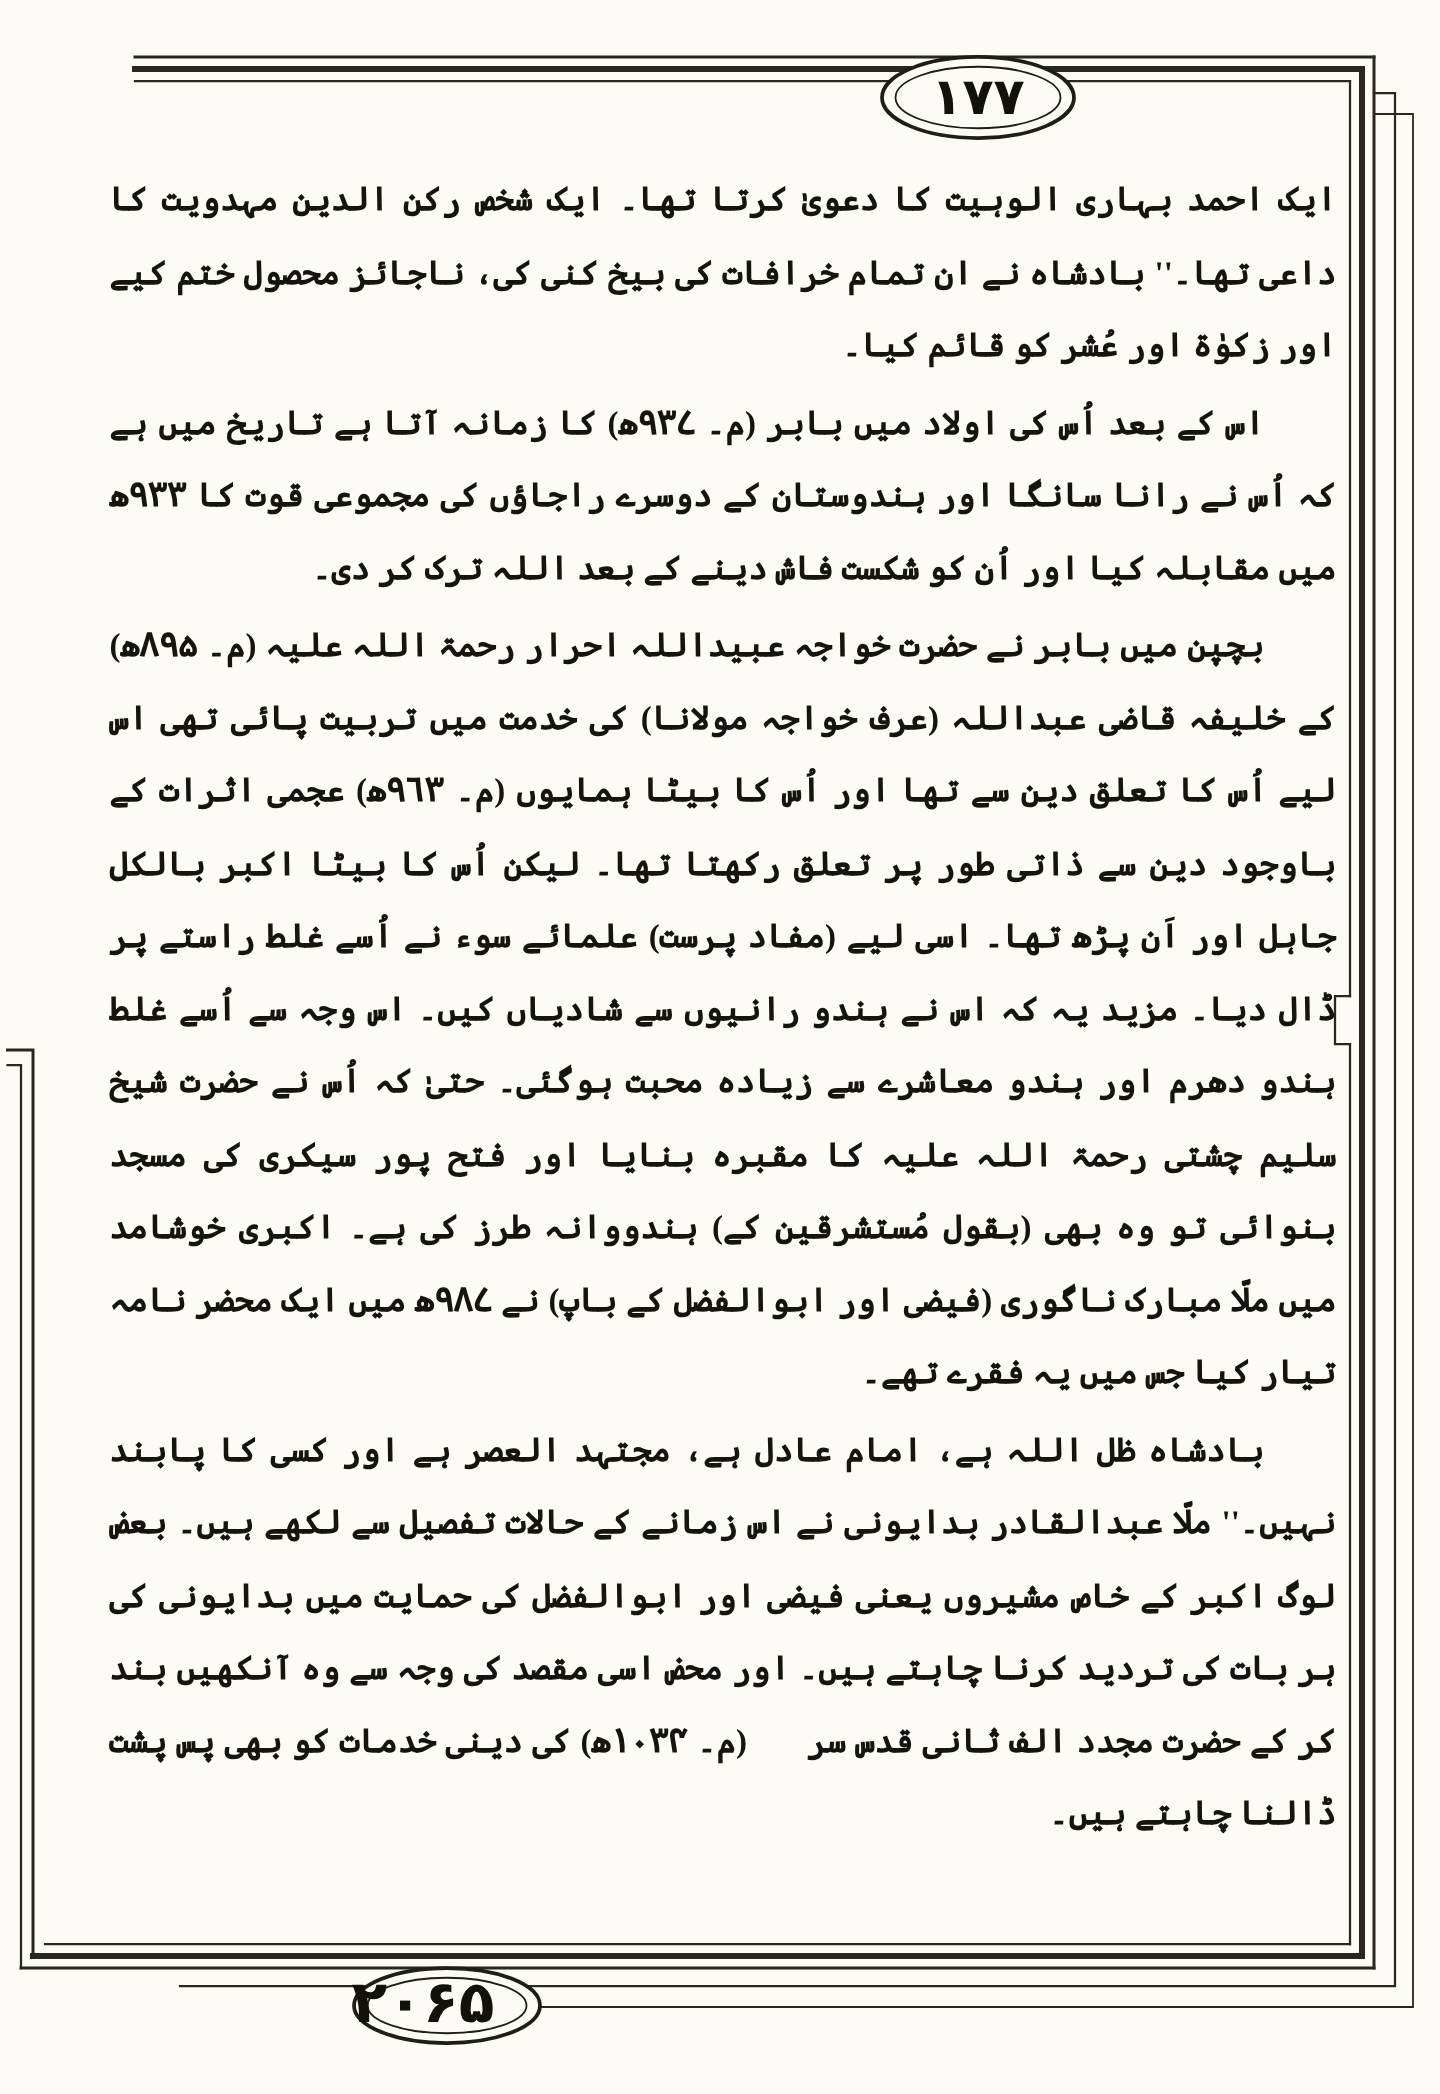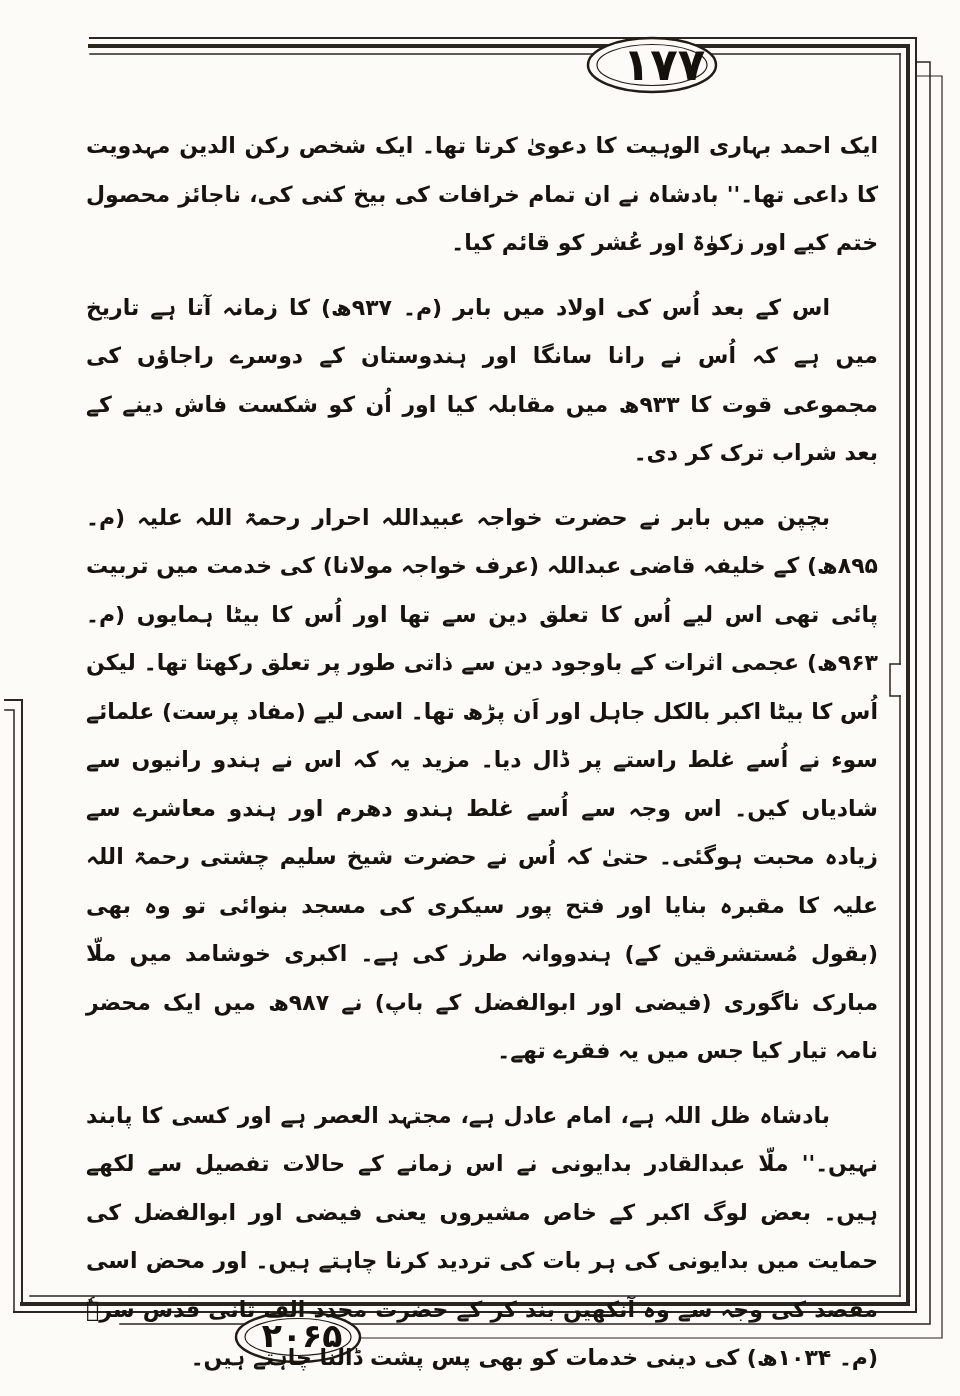--- a/index.html
+++ b/index.html
@@ -28,49 +28,50 @@
     width: 824px;
     direction: rtl;
     unicode-bidi: embed;
     text-align: justify;
     font-size: 22px;
     line-height: 48.5px;
     font-weight: 600;
     letter-spacing: 0.2px;
   }
   .text-block p {
-    margin: 16px;
+    margin: 3px;
     padding: 0;
+    font-family: Liberation Serif, serif;
   }
   .text-block p.indent {
     text-indent: 48px;
   }
   .cartouche-num {
     position: absolute;
     direction: rtl;
     text-align: center;
     color: #14100b;
     font-weight: 700;
     font-family: "DejaVu Sans", sans-serif;
   }
   .num-top {
-    left: 600px;
+    left: 588px;
     top: 44px;
     width: 128px;
     height: 42px;
     line-height: 42px;
-    font-size: 45px;
+    font-size: 34px;
   }
   .num-bottom {
-    left: 240px;
+    left: 220px;
     top: 1316px;
     width: 124px;
     height: 40px;
     line-height: 40px;
-    font-size: 33px;
+    font-size: 39px;
   }
 </style>
 </head>
 <body>
 
 <svg class="frame-svg" viewBox="0 0 960 1396" aria-hidden="true">
   <g stroke="#2b2620" fill="none" stroke-linecap="square">
 
     <line x1="90" y1="38" x2="916" y2="38" stroke-width="2"></line>
     <line x1="90" y1="46" x2="908" y2="46" stroke-width="4"></line>
@@ -104,17 +105,17 @@
     <ellipse cx="298" cy="1337" rx="53" ry="18.5" fill="none" stroke="#211c16" stroke-width="1.2"></ellipse>
   </g>
 </svg>
 
 <div class="cartouche-num num-top">۱۷۷</div>
 
 <div class="cartouche-num num-bottom">۲۰۶۵</div>
 
 <main class="text-block" dir="rtl">
   <p>ایک احمد بہاری الوہیت کا دعویٰ کرتا تھا۔ ایک شخص رکن الدین مہدویت کا داعی تھا۔'' بادشاہ نے ان تمام خرافات کی بیخ کنی کی، ناجائز محصول ختم کیے اور زکوٰۃ اور عُشر کو قائم کیا۔</p>
-  <p class="indent">اس کے بعد اُس کی اولاد میں بابر (م۔ ۹۳۷ھ) کا زمانہ آتا ہے تاریخ میں ہے کہ اُس نے رانا سانگا اور ہندوستان کے دوسرے راجاؤں کی مجموعی قوت کا ۹۳۳ھ میں مقابلہ کیا اور اُن کو شکست فاش دینے کے بعد شراب ترک کر دی۔</p>
+  <p class="indent">اس کے بعد اُس کی اولاد میں بابر (م۔ ۹۳۷ھ) کا زمانہ آتا ہے تاریخ میں ہے کہ اُس نے رانا سانگا اور ہندوستان کے دوسرے راجاؤں کی مجموعی قوت کا ۹۳۳ھ میں مقابلہ کیا اور اُن کو شکست فاش دینے کے بعد اللہ ترک کر دی۔</p>
   <p class="indent">بچپن میں بابر نے حضرت خواجہ عبیداللہ احرار رحمۃ اللہ علیہ (م۔ ۸۹۵ھ) کے خلیفہ قاضی عبداللہ (عرف خواجہ مولانا) کی خدمت میں تربیت پائی تھی اس لیے اُس کا تعلق دین سے تھا اور اُس کا بیٹا ہمایوں (م۔ ۹۶۳ھ) عجمی اثرات کے باوجود دین سے ذاتی طور پر تعلق رکھتا تھا۔ لیکن اُس کا بیٹا اکبر بالکل جاہل اور اَن پڑھ تھا۔ اسی لیے (مفاد پرست) علمائے سوء نے اُسے غلط راستے پر ڈال دیا۔ مزید یہ کہ اس نے ہندو رانیوں سے شادیاں کیں۔ اس وجہ سے اُسے غلط ہندو دھرم اور ہندو معاشرے سے زیادہ محبت ہوگئی۔ حتیٰ کہ اُس نے حضرت شیخ سلیم چشتی رحمۃ اللہ علیہ کا مقبرہ بنایا اور فتح پور سیکری کی مسجد بنوائی تو وہ بھی (بقول مُستشرقین کے) ہندووانہ طرز کی ہے۔ اکبری خوشامد میں ملّا مبارک ناگوری (فیضی اور ابوالفضل کے باپ) نے ۹۸۷ھ میں ایک محضر نامہ تیار کیا جس میں یہ فقرے تھے۔</p>
   <p class="indent">بادشاہ ظل اللہ ہے، امام عادل ہے، مجتہد العصر ہے اور کسی کا پابند نہیں۔'' ملّا عبدالقادر بدایونی نے اس زمانے کے حالات تفصیل سے لکھے ہیں۔ بعض لوگ اکبر کے خاص مشیروں یعنی فیضی اور ابوالفضل کی حمایت میں بدایونی کی ہر بات کی تردید کرنا چاہتے ہیں۔ اور محض اسی مقصد کی وجہ سے وہ آنکھیں بند کر کے حضرت مجدد الف ثانی قدس سرہٗ (م۔ ۱۰۳۴ھ) کی دینی خدمات کو بھی پس پشت ڈالنا چاہتے ہیں۔</p>
 
 </main>
 
 </body></html>

